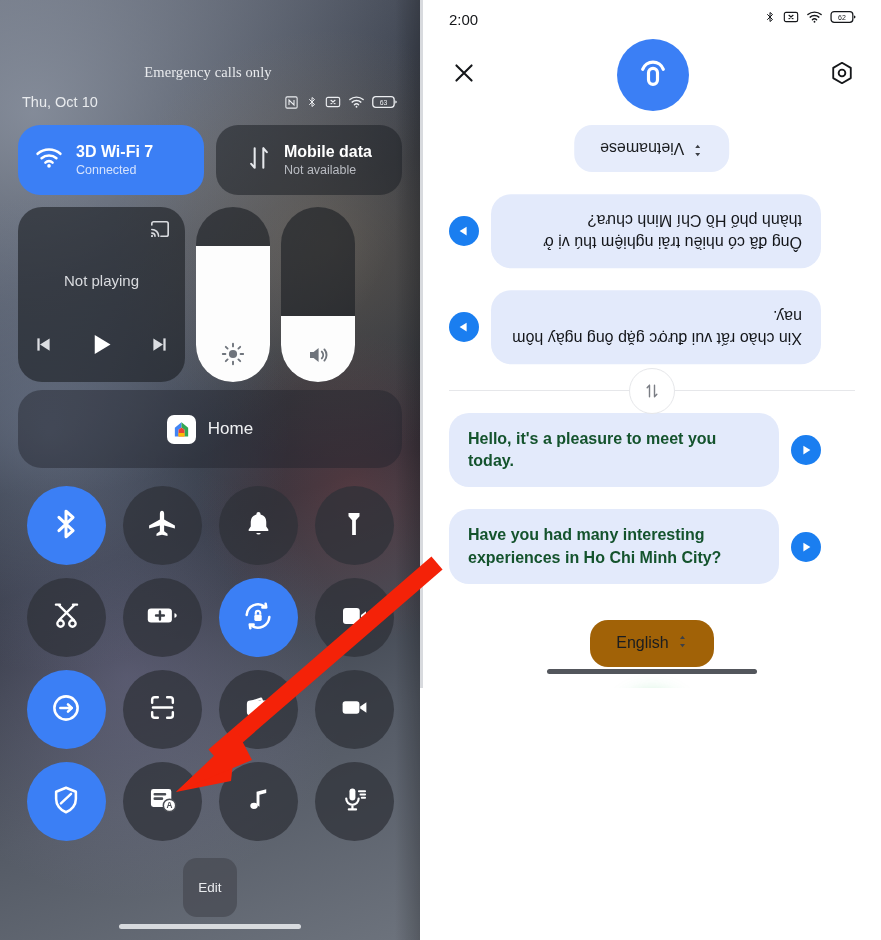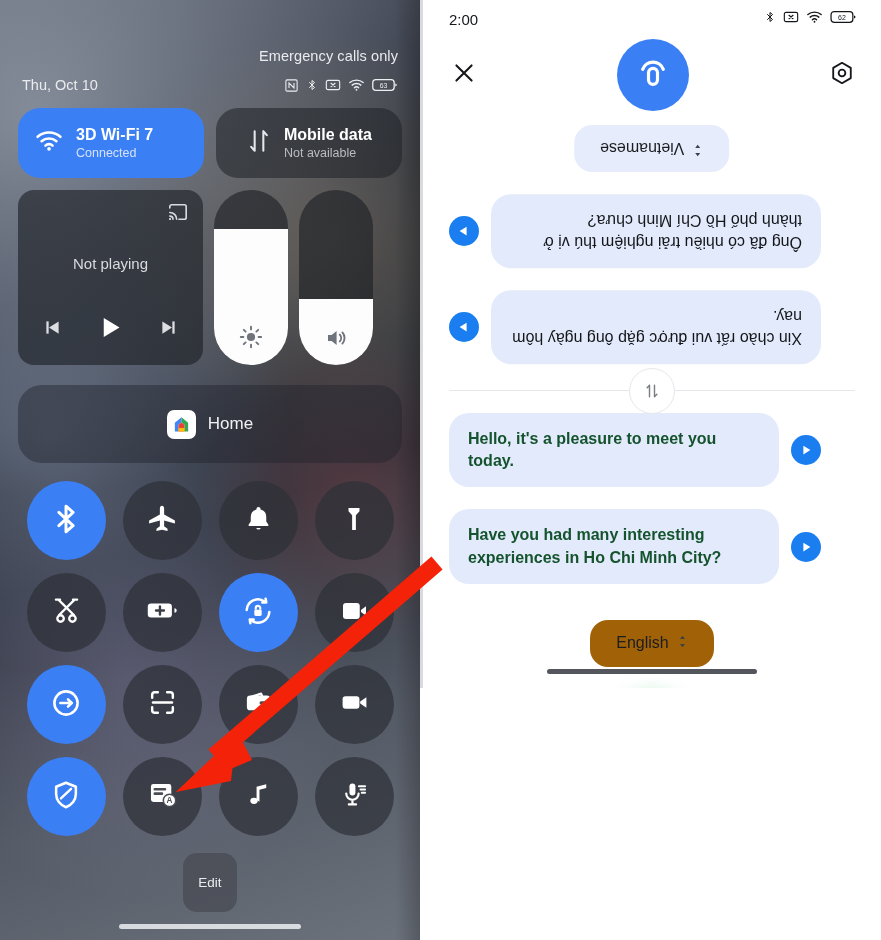--- a/index.html
+++ b/index.html
@@ -25,22 +25,22 @@
       linear-gradient(160deg, #5c626f 0%, #343a46 28%, #2e333d 55%, #555b66 78%, #6d737d 100%);
   }
   .left-panel::after {
     content: ""; position: absolute; inset: 0;
     background: linear-gradient(90deg, rgba(0,0,0,0) 94%, rgba(0,0,0,0.22) 100%);
     pointer-events: none;
   }
   .lp-inner { position: relative; z-index: 2; padding: 0 18px; }
 
   .lp-statusline {
-    display: flex; justify-content: flex-end; align-items: center;
-    padding-top: 48px; padding-right: 4px;
+    display: flex; justify-content: center; align-items: center;
+    padding-top: 64px; padding-right: 4px; font-family: Liberation Serif, serif;
   }
   .emergency { color: #e9ebee; font-size: 14.5px; letter-spacing: .1px; }
   .lp-row2 {
     display: flex; justify-content: space-between; align-items: center;
     margin-top: 13px; padding: 0 4px;
   }
   .lp-date { color: #e9ebee; font-size: 14.5px; }
   .statusicons { display: flex; align-items: center; gap: 7px; }
   .statusicons svg { display: block; }
 
@@ -54,39 +54,39 @@
   .conn-tile.off { background: rgba(30,32,38,0.55); justify-content: center; }
   .conn-txt { display: flex; flex-direction: column; line-height: 1.15; min-width: 0; }
   .conn-title { color: #fff; font-size: 16px; font-weight: 700; white-space: nowrap; overflow: hidden; }
   .conn-sub { font-size: 12.5px; margin-top: 2px; white-space: nowrap; }
   .conn-tile.on .conn-sub  { color: #d4e2fd; }
   .conn-tile.off .conn-sub { color: #b9bcc2; }
 
   
   .media-row { display: flex; gap: 11px; margin-top: 12px; }
   .media-card {
-    width: 185px; height: 175px; border-radius: 16px;
+    width: 167px; height: 175px; border-radius: 24px;
     background: rgba(28,30,36,0.62);
     position: relative; display: flex; flex-direction: column;
     align-items: center; justify-content: center;
   }
   .cast-ico { position: absolute; top: 12px; right: 14px; }
   .notplaying { color: #d9dbdf; font-size: 15px; margin-bottom: 28px; }
   .media-ctrls { display: flex; align-items: center; gap: 34px; position: absolute; bottom: 20px; }
   .slider {
     width: 74px; height: 175px; border-radius: 37px;
     background: rgba(28,30,36,0.62);
     position: relative; overflow: hidden;
   }
   .slider .fill { position: absolute; left: 0; right: 0; bottom: 0; background: #fdfdfd; }
   .slider .glyph { position: absolute; left: 0; right: 0; bottom: 16px; display: flex; justify-content: center; }
 
   
   .home-tile {
-    margin-top: 20px; height: 78px; border-radius: 24px;
+    margin-top: 8px; height: 78px; border-radius: 24px;
     background: rgba(34,36,44,0.45);
     display: flex; align-items: center; justify-content: center; gap: 12px;
   }
   .home-ico {
     width: 29px; height: 29px; border-radius: 7px; background: #fff;
     display: flex; align-items: center; justify-content: center;
   }
   .home-label { color: #f0f1f3; font-size: 17px; }
 
   

